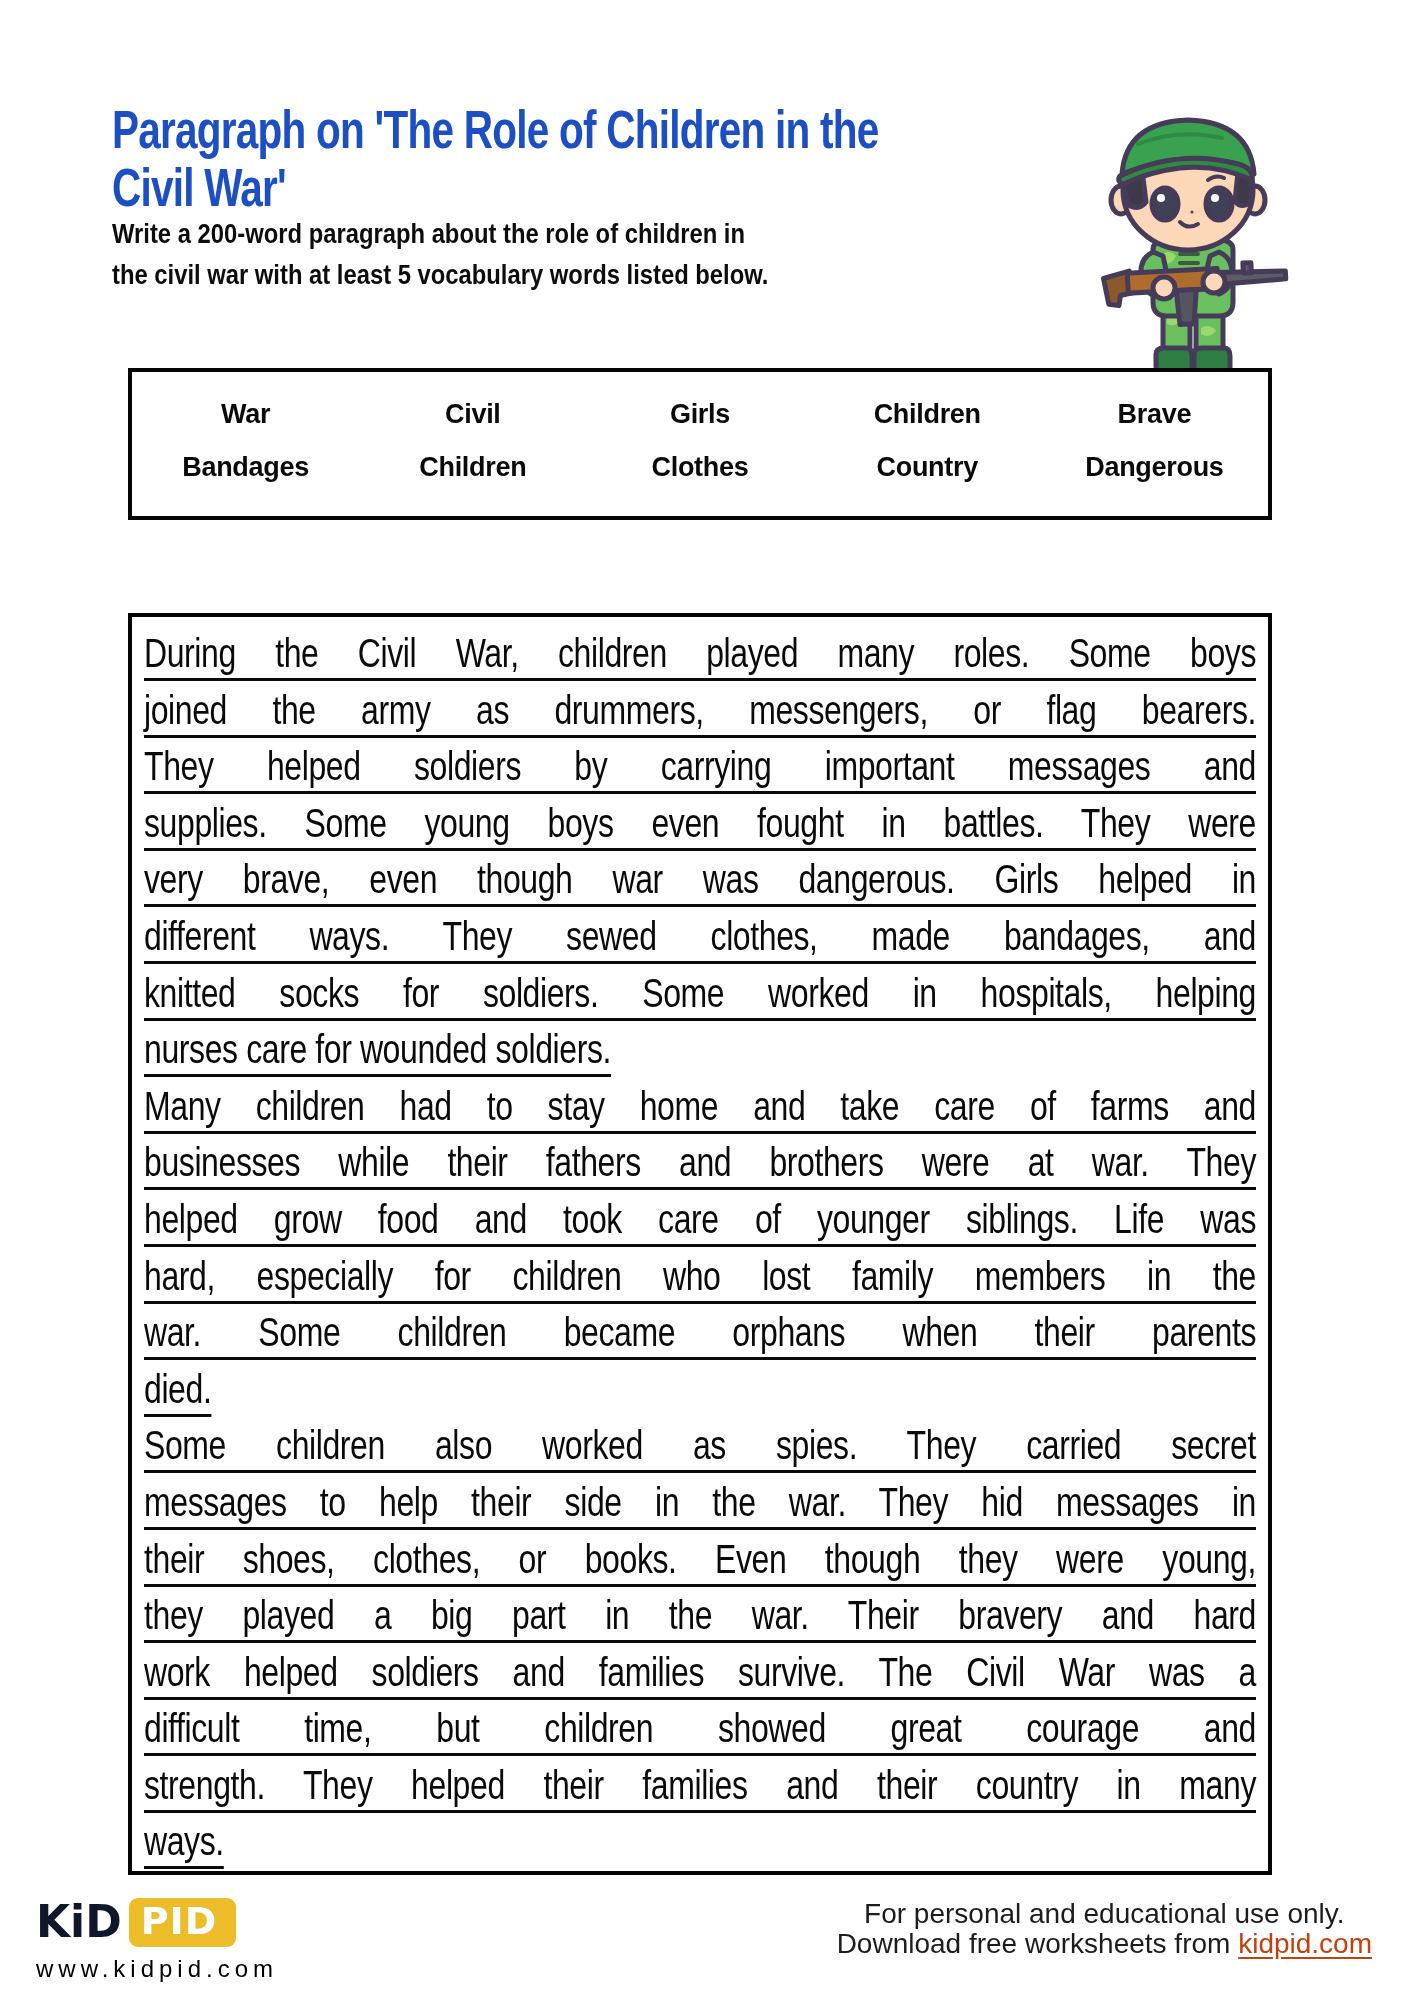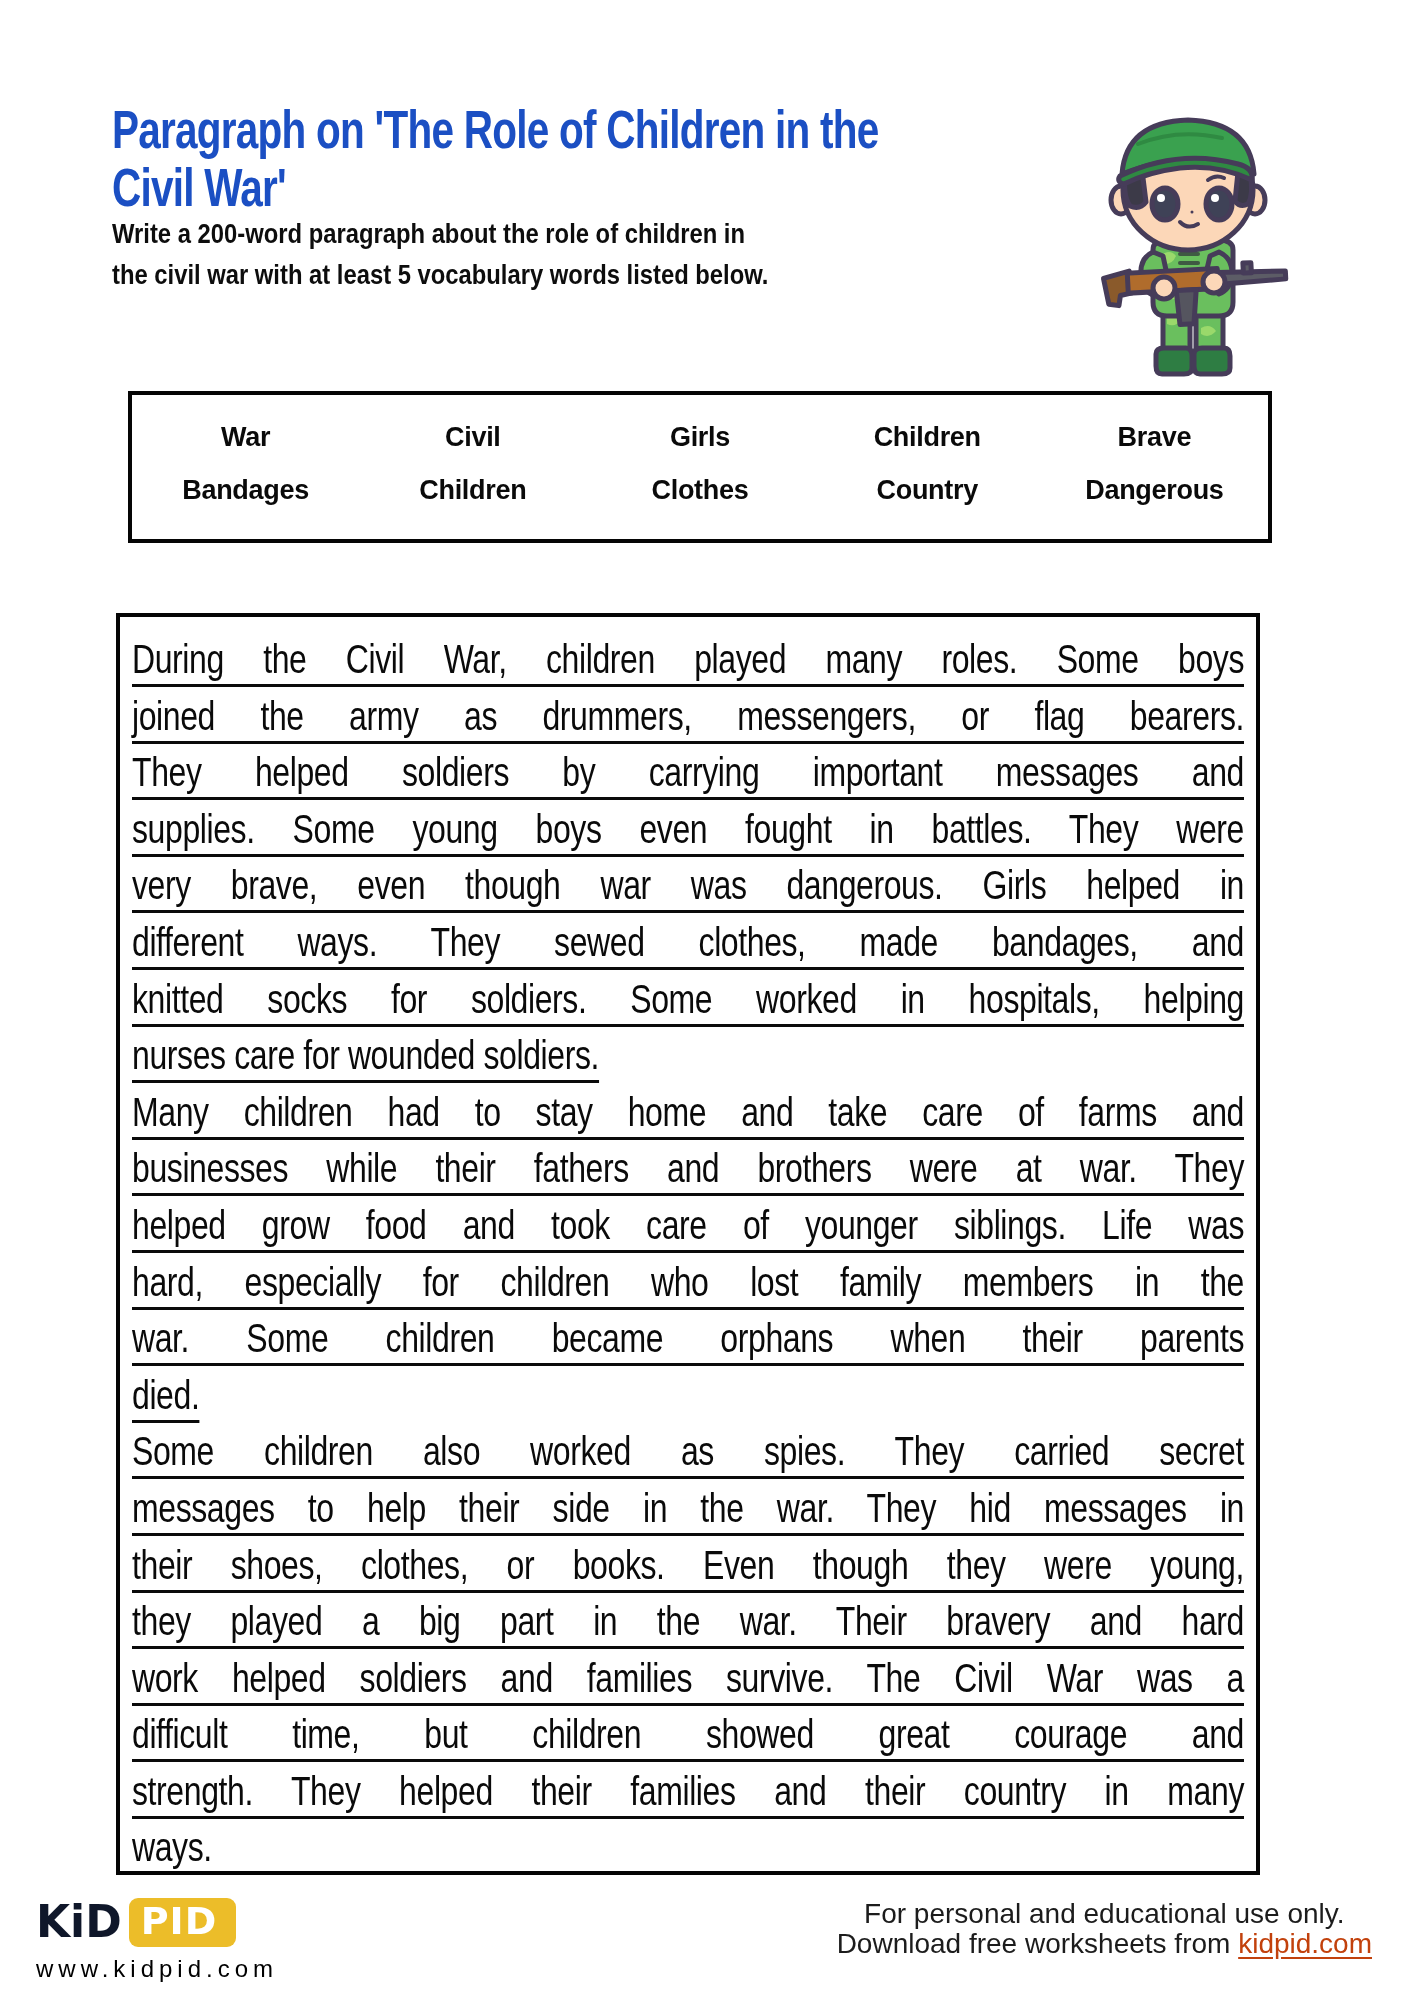--- a/index.html
+++ b/index.html
@@ -21,36 +21,36 @@
   .instruction-line {
     font-size:28px; font-weight:bold; line-height:41px; color:#0d0d0d;
     transform:scaleX(0.85); transform-origin:left center; white-space:nowrap;
   }
 
   
   .soldier-wrap { position:absolute; left:1068px; top:88px; width:240px; height:300px; }
 
   
   .vocab-box {
-    position:absolute; left:128px; top:391px; width:1144px; height:152px;
+    position:absolute; left:128px; top:368px; width:1144px; height:152px;
     border:4px solid #050505; background:#ffffff;
     display:flex; flex-direction:column; justify-content:center; gap:22px;
     padding:8px 0 14px 0;
   }
   .vocab-row { display:grid; grid-template-columns:repeat(5,1fr); }
   .vocab-word {
     text-align:center; font-size:27px; font-weight:bold; color:#0a0a0a;
     letter-spacing:-0.3px;
   }
 
   
   .essay-box {
-    position:absolute; left:116px; top:613px; width:1144px; height:1262px;
+    position:absolute; left:128px; top:613px; width:1144px; height:1262px;
     border:4px solid #050505; background:#ffffff;
-    padding:14px 12px 0 12px; overflow:hidden;
+    padding:8px 12px 0 12px; overflow:hidden;
   }
   .essay-line {
     width:1390px; height:56.6px; line-height:56.6px;
     font-size:40px; letter-spacing:-0.5px; color:#0a0a0a;
     transform:scaleX(0.8); transform-origin:left center;
     text-align:justify; text-align-last:justify; -moz-text-align-last:justify;
     text-decoration:underline; text-decoration-thickness:3px; text-underline-offset:11px;
     white-space:nowrap;
   }
   .essay-line.para-end { text-align-last:left; }

